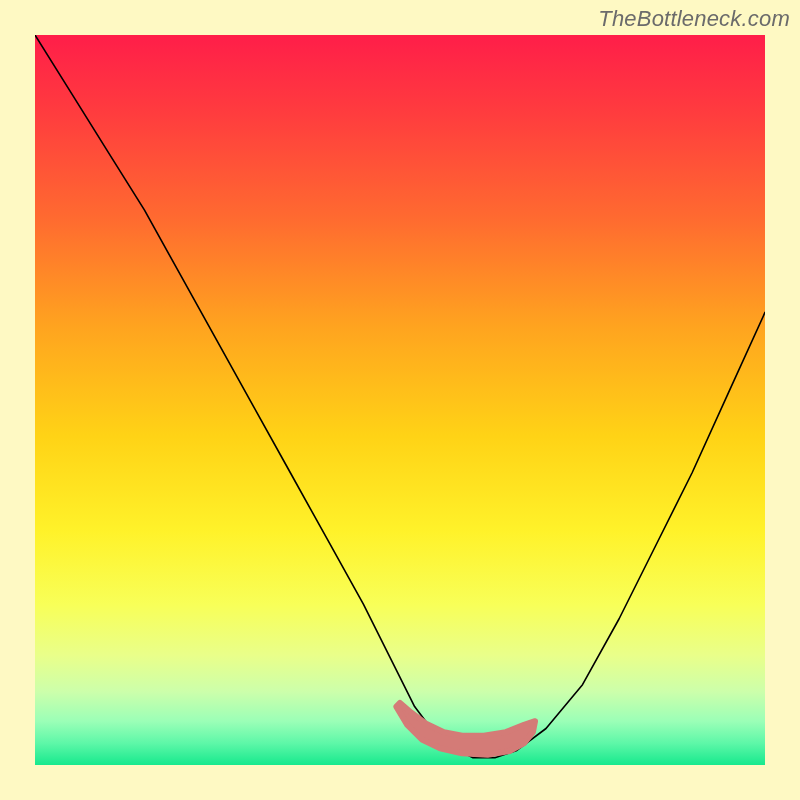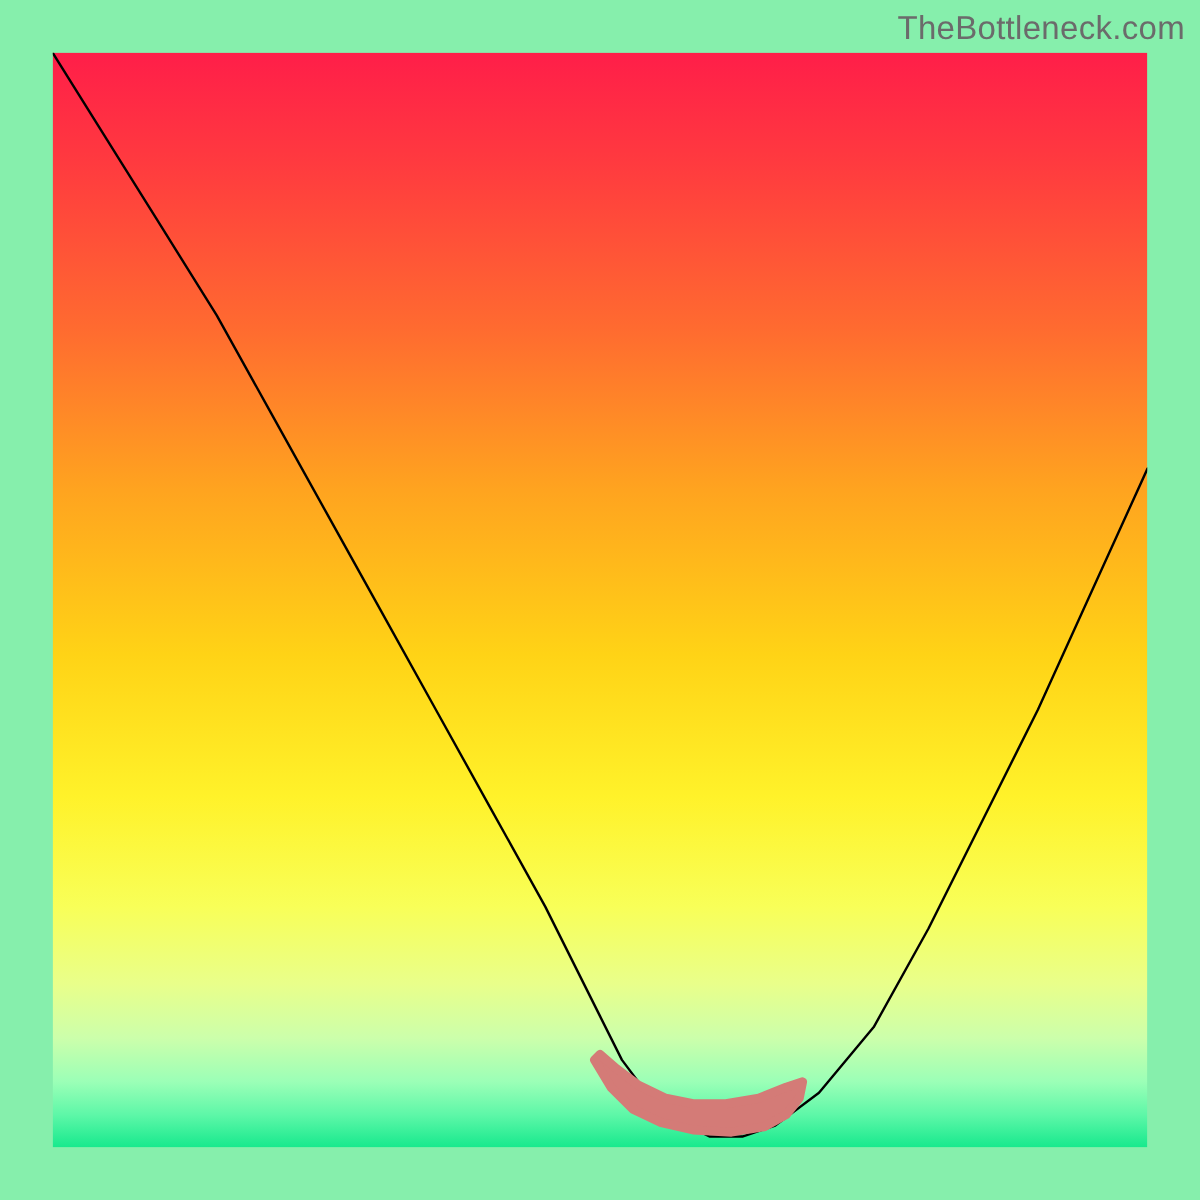--- a/index.html
+++ b/index.html
@@ -8,21 +8,22 @@
     width: 800px;
     height: 800px;
     background: #000;
     overflow: hidden;
     font-family: Arial, Helvetica, sans-serif;
   }
   .frame {
     position: relative;
     width: 800px;
     height: 800px;
-    background: #86efac;
+    background: #fef9c3;
+    font-style: italic;
   }
   .plot-area {
     position: absolute;
     left: 35px;
     top: 35px;
     width: 730px;
     height: 730px;
     overflow: hidden;
   }
   .watermark {

